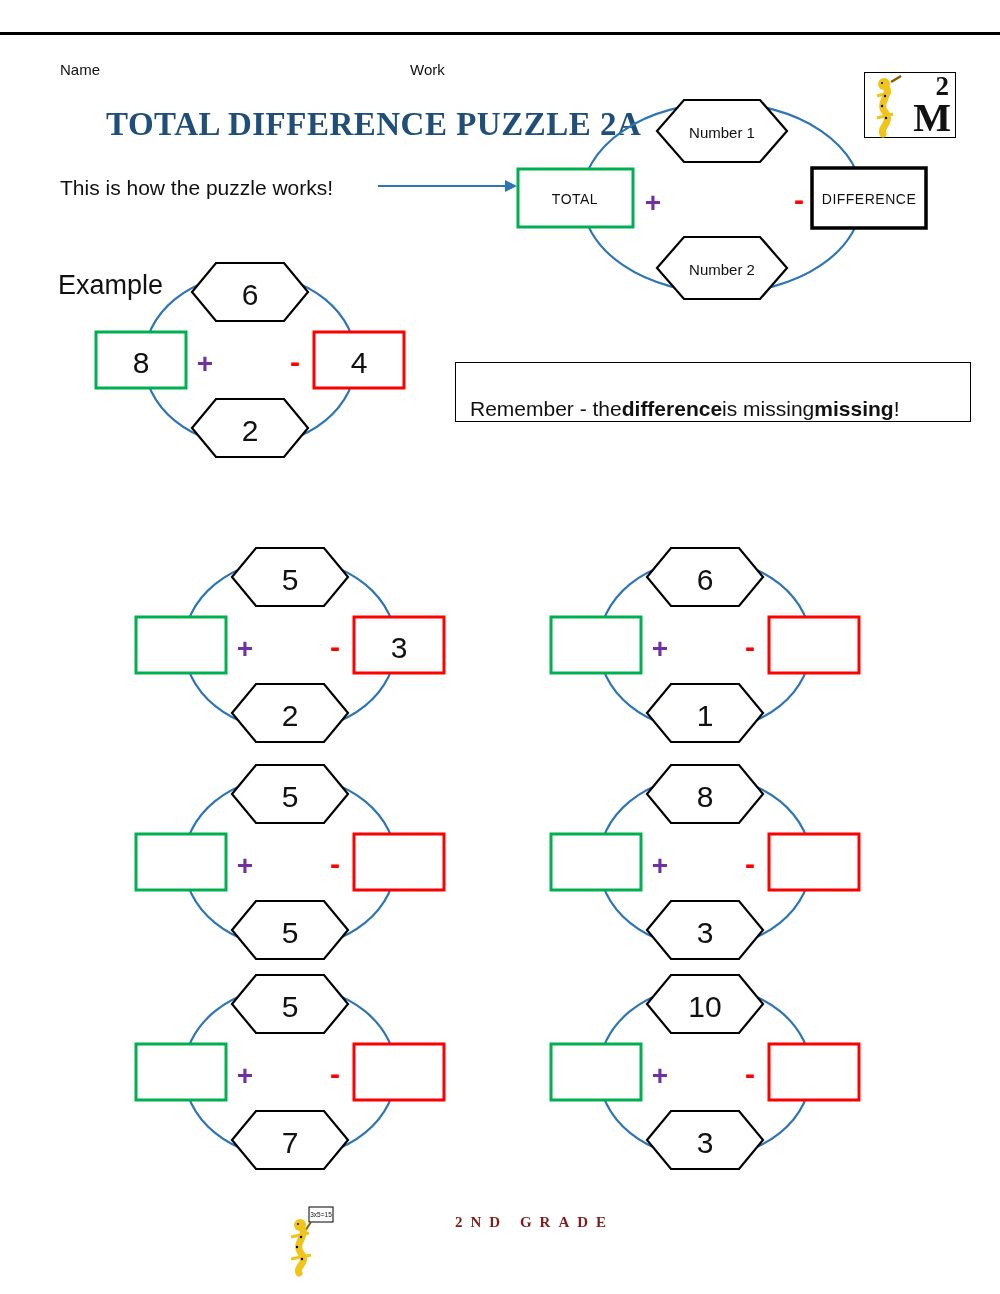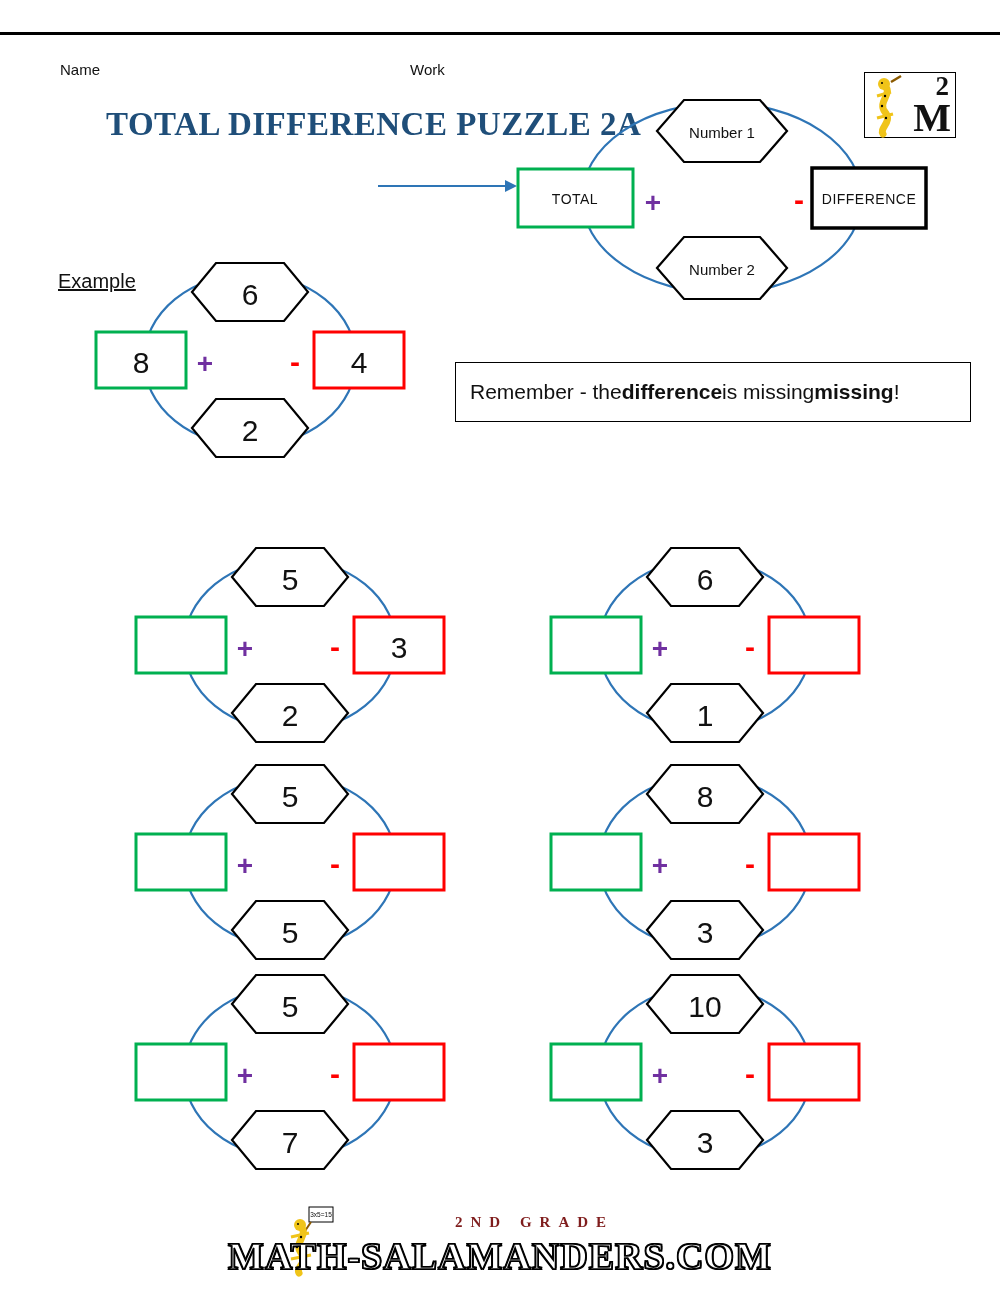--- a/index.html
+++ b/index.html
@@ -3,24 +3,24 @@
 <meta charset="utf-8">
 <style>
   html,body{margin:0;padding:0;background:#fff;}
   .page{position:relative;width:1000px;height:1294px;background:#fff;overflow:hidden;
         font-family:"Liberation Sans",sans-serif;color:#111;}
   .topline{position:absolute;left:0;top:32px;width:100%;height:3px;background:#000;}
   .label{position:absolute;font-size:15px;color:#111;}
   .title{position:absolute;left:58px;top:106px;font-family:"Liberation Serif",serif;
          font-size:33px;font-weight:bold;color:#1f4e79;letter-spacing:.5px;margin-left:48px;}
   .intro{position:absolute;left:60px;top:176px;font-size:21px;}
-  .example-label{position:absolute;left:58px;top:270px;font-size:20px;text-decoration:underline;}
+  .example-label{position:absolute;left:58px;top:270px;font-size:27px;}
   .instruction{position:absolute;left:60px;top:492px;font-size:22px;}
   .remember-box{position:absolute;left:455px;top:362px;width:516px;height:60px;
-                border:1.5px solid #000;display:flex;align-items:center;padding-left:14px;
+                border:1.5px solid #000;display:flex;align-items:flex-end;padding-left:14px;
                 font-size:21px;box-sizing:border-box;}
   .remember-box b{font-weight:bold;}
   svg{position:absolute;overflow:visible;}
   .arc{fill:none;stroke:#2e75b6;stroke-width:2.2px;}
   .hex{fill:#fff;stroke:#000;stroke-width:2.2px;}
   .abox{fill:#fff;stroke-width:3px;}
   .abox.green{stroke:#00b050;}
   .abox.red{stroke:#ff0000;}
   .abox.black{stroke:#000;stroke-width:3.5px;}
   text{font-family:"Liberation Sans",sans-serif;}
@@ -61,20 +61,21 @@
       <circle cx="15" cy="32" r="1.2" fill="#000"></circle>
       <circle cx="19" cy="44" r="1.2" fill="#000"></circle>
       <line x1="24" y1="8" x2="34" y2="2" stroke="#8b5a00" stroke-width="2.5"></line>
     </svg>
     <span class="logo-num">2</span>
     <span class="logo-m">M</span>
   </div>
 
   <div class="title">TOTAL DIFFERENCE PUZZLE 2A</div>
 
+  <div class="intro">This is how the puzzle works!</div>
 
   <svg width="140" height="20" viewBox="0 0 140 20" style="left:378px;top:176px;">
     <line x1="0" y1="10" x2="127" y2="10" stroke="#2e75b6" stroke-width="1.8"></line>
     <polygon points="127,4 139,10 127,16" fill="#2e75b6"></polygon>
   </svg>
 
   <svg width="420" height="228" viewBox="0 0 420 228" style="left:512px;top:86px;">
     <ellipse class="arc" cx="210" cy="112" rx="140" ry="95"></ellipse>
     <polygon class="hex" points="145,45 172,14 248,14 275,45 248,76 172,76"></polygon>
     <polygon class="hex" points="145,182 172,151 248,151 275,182 248,213 172,213"></polygon>
@@ -204,15 +205,14 @@
     <path d="M18 22 C26 30 10 38 18 48 C26 58 12 62 16 68" stroke="#f0c419" stroke-width="7" fill="none" stroke-linecap="round"></path>
     <circle cx="17" cy="20" r="6" fill="#f0c419"></circle>
     <circle cx="15" cy="19" r="1" fill="#000"></circle>
     <line x1="8" y1="32" x2="26" y2="28" stroke="#f0c419" stroke-width="3"></line>
     <line x1="8" y1="54" x2="28" y2="50" stroke="#f0c419" stroke-width="3"></line>
     <circle cx="18" cy="32" r="1.2" fill="#000"></circle>
     <circle cx="14" cy="42" r="1.2" fill="#000"></circle>
     <circle cx="19" cy="54" r="1.2" fill="#000"></circle>
   </svg>
   <div class="footer-grade">2ND GRADE</div>
-  <div class="footer-site">MATH-SALAMANDERS.COM</div>
 
 </div>
 
 </body></html>

